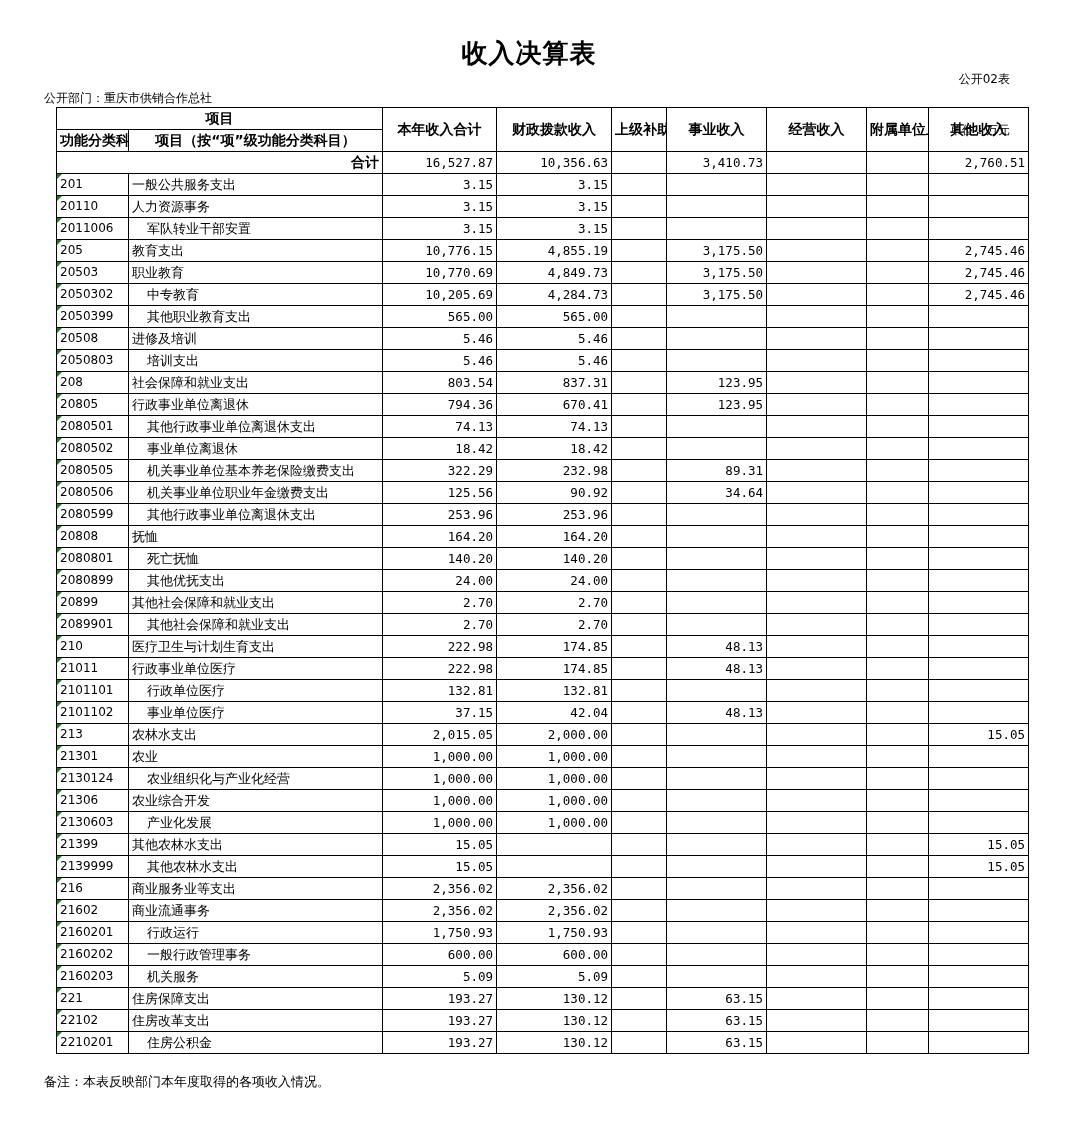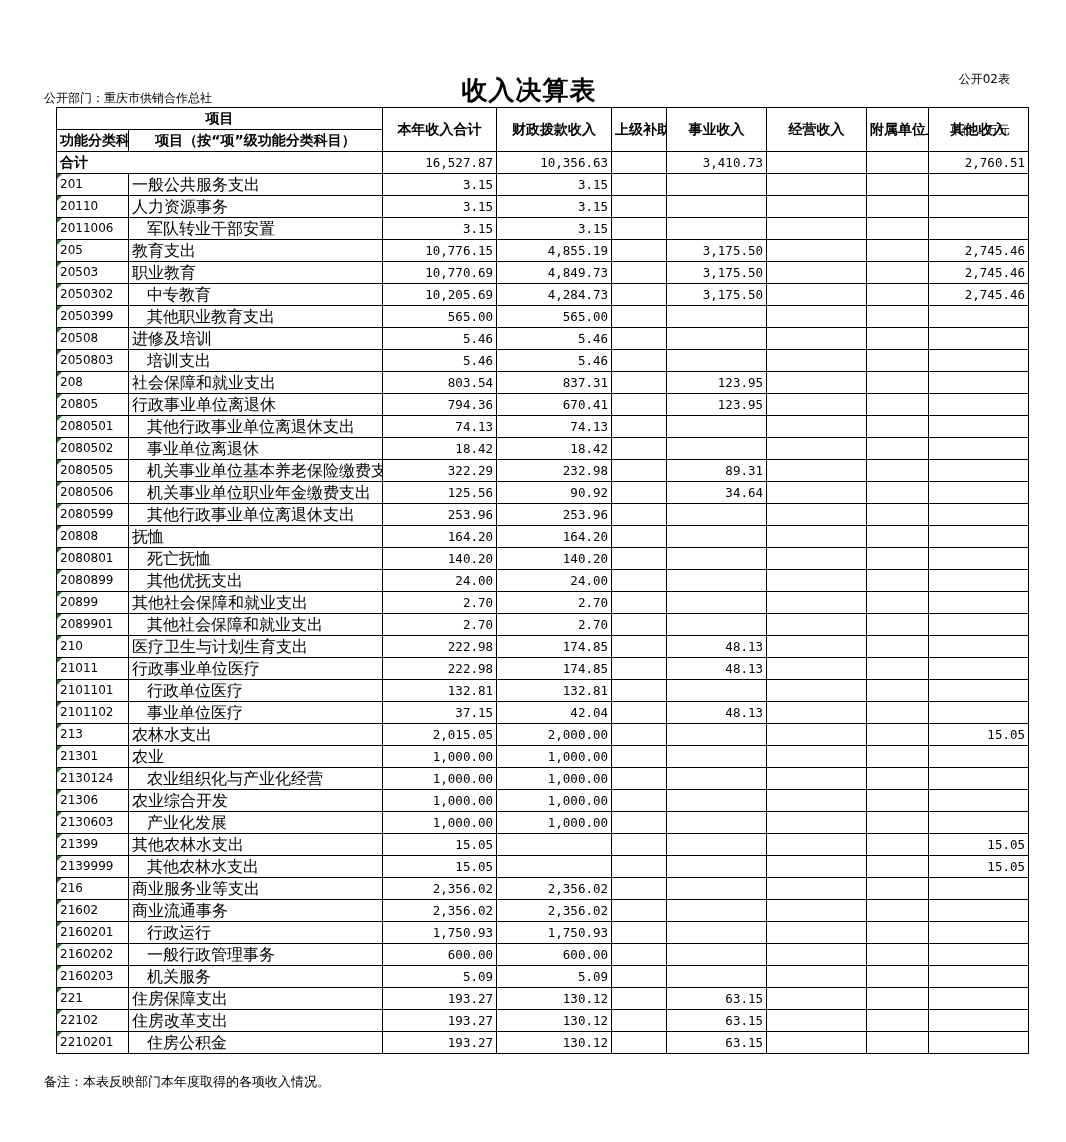--- a/index.html
+++ b/index.html
@@ -2,21 +2,21 @@
 <html><head>
 <meta charset="utf-8">
 <style>
   html, body { margin: 0; padding: 0; background: #ffffff; }
   body {
     width: 1066px; height: 1142px; position: relative; overflow: hidden;
     font-family: "DejaVu Sans", sans-serif; color: #000;
   }
   .title {
     position: absolute; left: 0; top: 36px; width: 1058px; text-align: center;
-    font-family: "DejaVu Serif", serif; font-size: 26px; font-weight: bold; letter-spacing: 1px; margin-top: 37px;
+    font-family: "DejaVu Serif", serif; font-size: 26px; font-weight: bold; letter-spacing: 1px;
   }
   .form-no { position: absolute; right: 56px; top: 71px; font-size: 12px; }
   .unit { position: absolute; right: 56px; top: 90px; font-size: 12px; margin-top: 32px; }
   .dept { position: absolute; left: 44px; top: 90px; font-size: 12px; }
   table.report {
     position: absolute; left: 56px; top: 107px;
     border-collapse: collapse; table-layout: fixed; width: 972px;
     font-size: 13px;
   }
   table.report td, table.report th {
@@ -27,26 +27,26 @@
     font-weight: bold; text-align: center; font-size: 14px; line-height: 17px;
   }
   th.h-top { height: 21px; }
   th.h-sub { height: 40px; }
   th.multiline { white-space: normal; line-height: 16px; padding: 0 2px; }
   td.code { position: relative; font-family: "DejaVu Sans", sans-serif; font-size: 12px; padding-left: 2px; margin-left: 28px; }
   td.code::before {
     content: ""; position: absolute; left: 0; top: 0;
     border-top: 5px solid #1e7b1e; border-right: 5px solid transparent;
   }
-  td.name { font-size: 16px; padding-left: 2px; }
+  td.name { font-size: 13px; padding-left: 2px; }
   td.name.indent { padding-left: 18px; }
   td.num {
     text-align: right; font-family: "DejaVu Sans Mono", monospace; font-size: 12.5px; padding-right: 4px;
   }
-  tr.total-row td.total-label { text-align: left; font-weight: bold; font-size: 14px; }
+  tr.total-row td.total-label { text-align: right; font-weight: bold; font-size: 14px; }
   .note { position: absolute; left: 44px; top: 1073px; font-size: 13px; }
 </style>
 </head>
 <body>
 
 <div class="title">收入决算表</div>
 <div class="form-no">公开02表</div>
 <div class="dept">公开部门：重庆市供销合作总社</div>
 <div class="unit">单位：万元</div>
 

